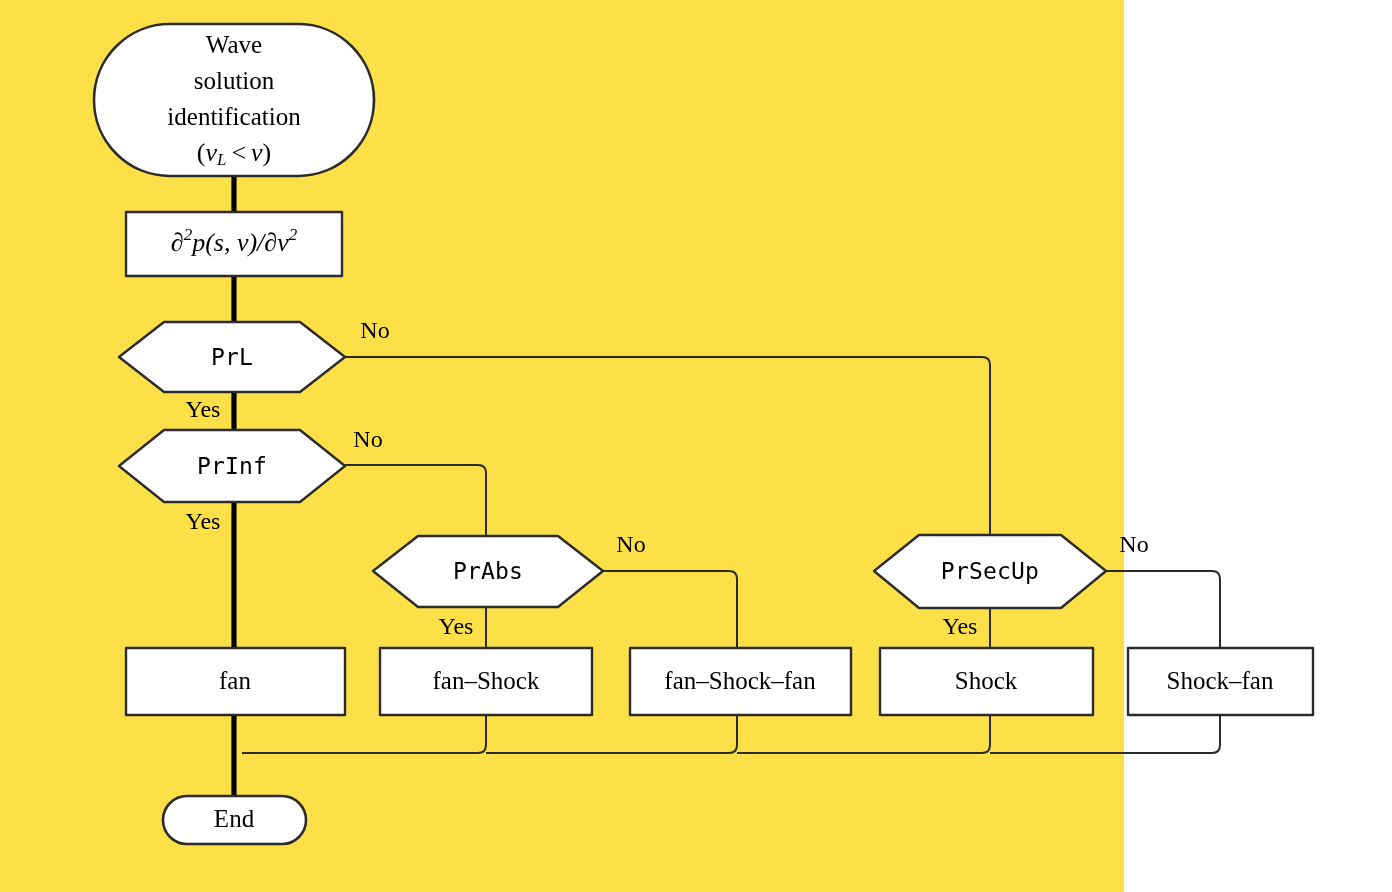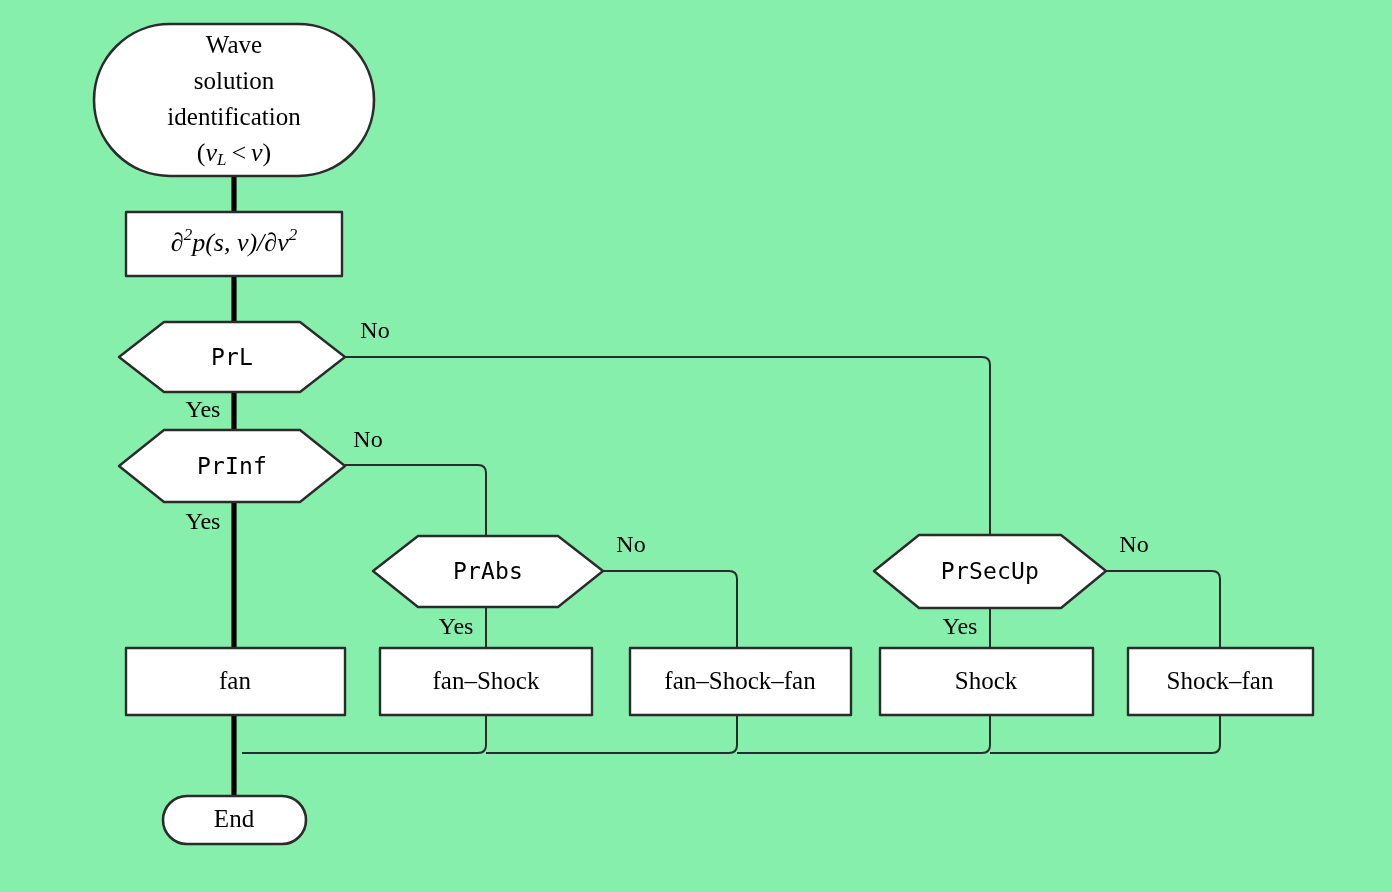--- a/index.html
+++ b/index.html
@@ -8,23 +8,23 @@
     background: #ffffff;
   }
   body {
     width: 1392px;
     height: 892px;
     font-family: "Liberation Serif", serif;
     overflow: hidden;
   }
   #flowchart-root {
     position: relative;
-    width: 1392px;
+    width: 1124px;
     height: 892px;
-    background: #86efac;
+    background: #fde047;
   }
   svg.chart-canvas {
     display: block;
     width: 1392px;
     height: 892px;
   }
   .node-shape {
     fill: #ffffff;
     stroke: #2b2b2b;
     stroke-width: 2.4;

